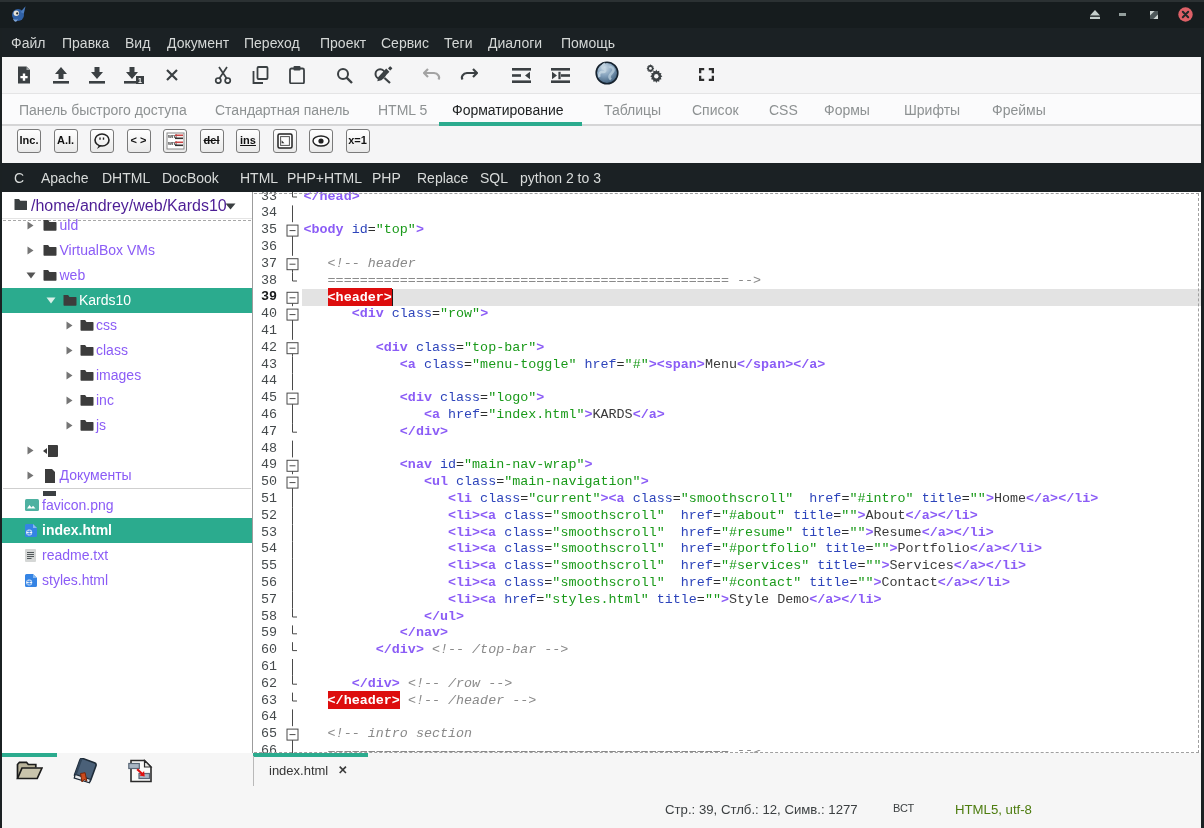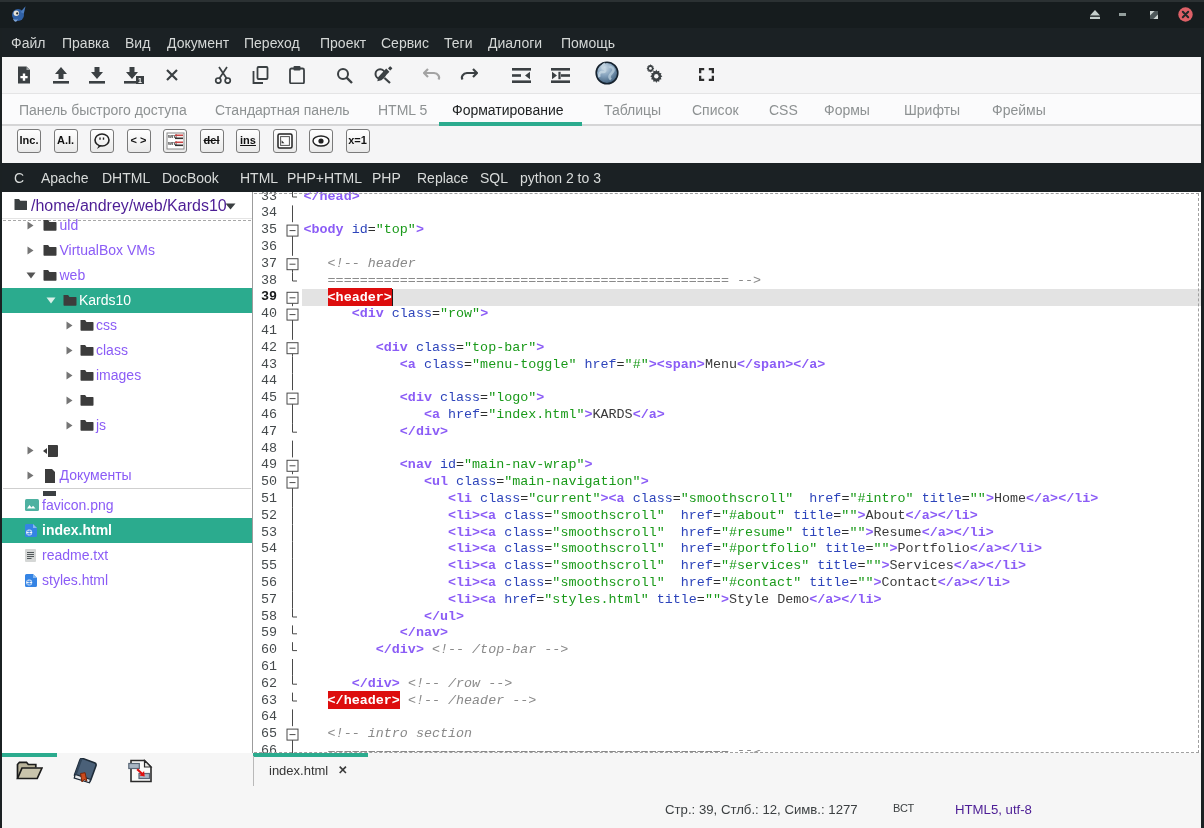--- a/index.html
+++ b/index.html
@@ -449,20 +449,23 @@
         </svg>
         <div class="trow" style="top:171.0px;left:0">
           <span class="lbl" style="left:94px">images</span>
         </div>
         <svg class="abs" style="left:64px;top:179.0px" width="7" height="9" viewBox="0 0 7 9">
           <path d="M0.5 0.5l6 4-6 4z" fill="#757575"></path>
         </svg>
         <svg class="abs" style="left:78px;top:177.0px" width="14" height="12" viewBox="0 0 14 12">
           <path d="M0.5 1h4.6l1.4 1.9h6.4a0.7 0.7 0 01.6.6v7.6a0.7 0.7 0 01-.7.7H1.2a0.7 0.7 0 01-.7-.7z" fill="#3c3c3c"></path>
         </svg>
+        <div class="trow" style="top:196.0px;left:0">
+          <span class="lbl" style="left:94px">inc</span>
+        </div>
         <svg class="abs" style="left:64px;top:204.0px" width="7" height="9" viewBox="0 0 7 9">
           <path d="M0.5 0.5l6 4-6 4z" fill="#757575"></path>
         </svg>
         <svg class="abs" style="left:78px;top:202.0px" width="14" height="12" viewBox="0 0 14 12">
           <path d="M0.5 1h4.6l1.4 1.9h6.4a0.7 0.7 0 01.6.6v7.6a0.7 0.7 0 01-.7.7H1.2a0.7 0.7 0 01-.7-.7z" fill="#3c3c3c"></path>
         </svg>
         <div class="trow" style="top:221.0px;left:0">
           <span class="lbl" style="left:94px">js</span>
         </div>
         <svg class="abs" style="left:64px;top:229.0px" width="7" height="9" viewBox="0 0 7 9">
@@ -527,21 +530,21 @@
     <div class="abs" id="sideborder"></div>
   </div>
   <div class="abs" id="bottom">
     <div class="abs" id="teal1"></div>
     <div class="abs" id="teal2"></div>
     <div class="abs" id="vsep"></div>
     <span class="abs" id="doctab">index.html</span>
       <span class="abs" id="docx">✕</span>
     <span id="status" style="left:665px">Стр.: 39, Стлб.: 12, Симв.: 1277</span>
     <span id="status2" class="abs" style="top:49px;left:893px;font-size:11px;color:#3c4042">ВСТ</span>
-    <span id="status3" class="abs" style="top:49px;left:955px;font-size:13.2px;color:#4c1d95">HTML5, utf-8</span>
+    <span id="status3" class="abs" style="top:49px;left:955px;font-size:13.2px;color:#4d7c0f">HTML5, utf-8</span>
     <svg class="abs" style="left:16px;top:8px" width="27" height="19" viewBox="0 0 27 19">
         <path d="M1.5 17.5v-14l2-2.2h7l1.8 2.2h7.5v3" fill="#b9b39a" stroke="#1c1c1c" stroke-width="1.7"></path>
         <path d="M1.5 17.5L6 7h20l-4.8 10.5z" fill="#c9c4ac" stroke="#1c1c1c" stroke-width="1.7"></path>
       </svg>
       <svg class="abs" style="left:71px;top:5px" width="28" height="27" viewBox="0 0 28 27">
         <g transform="rotate(20 14 13)">
           <rect x="5.5" y="2" width="17" height="20" rx="2.5" fill="#4a6078" stroke="#1e2b38" stroke-width="1.6"></rect>
           <path d="M6 19.5l16-.5.3 3.5-16 .8z" fill="#e8ebee" stroke="#1e2b38" stroke-width="1.2"></path>
           <path d="M7.5 2.5v17l-2-.1v-17z" fill="#31455a"></path>
         </g>

